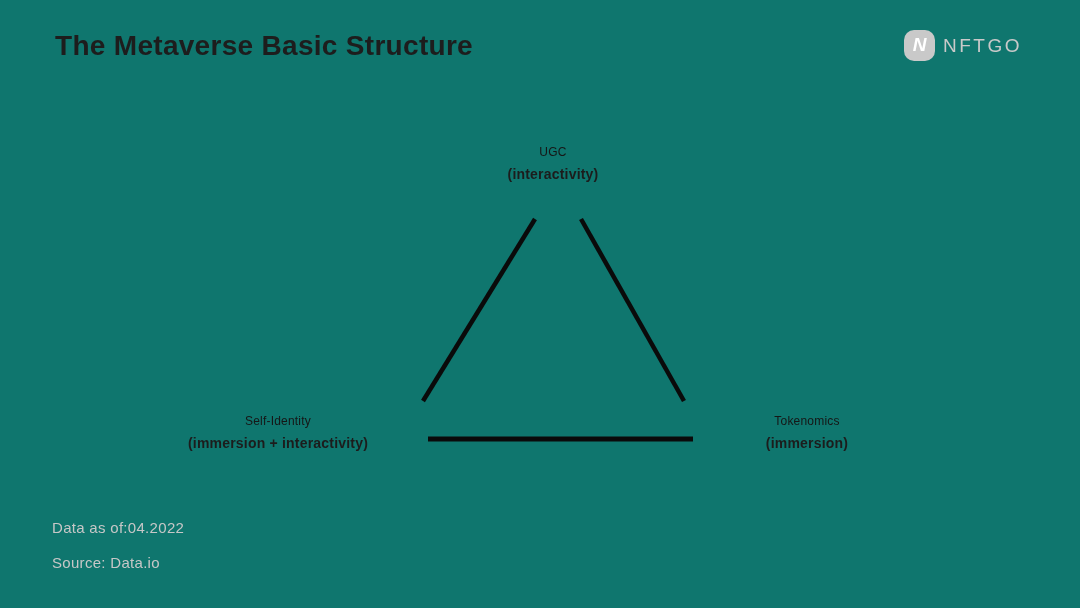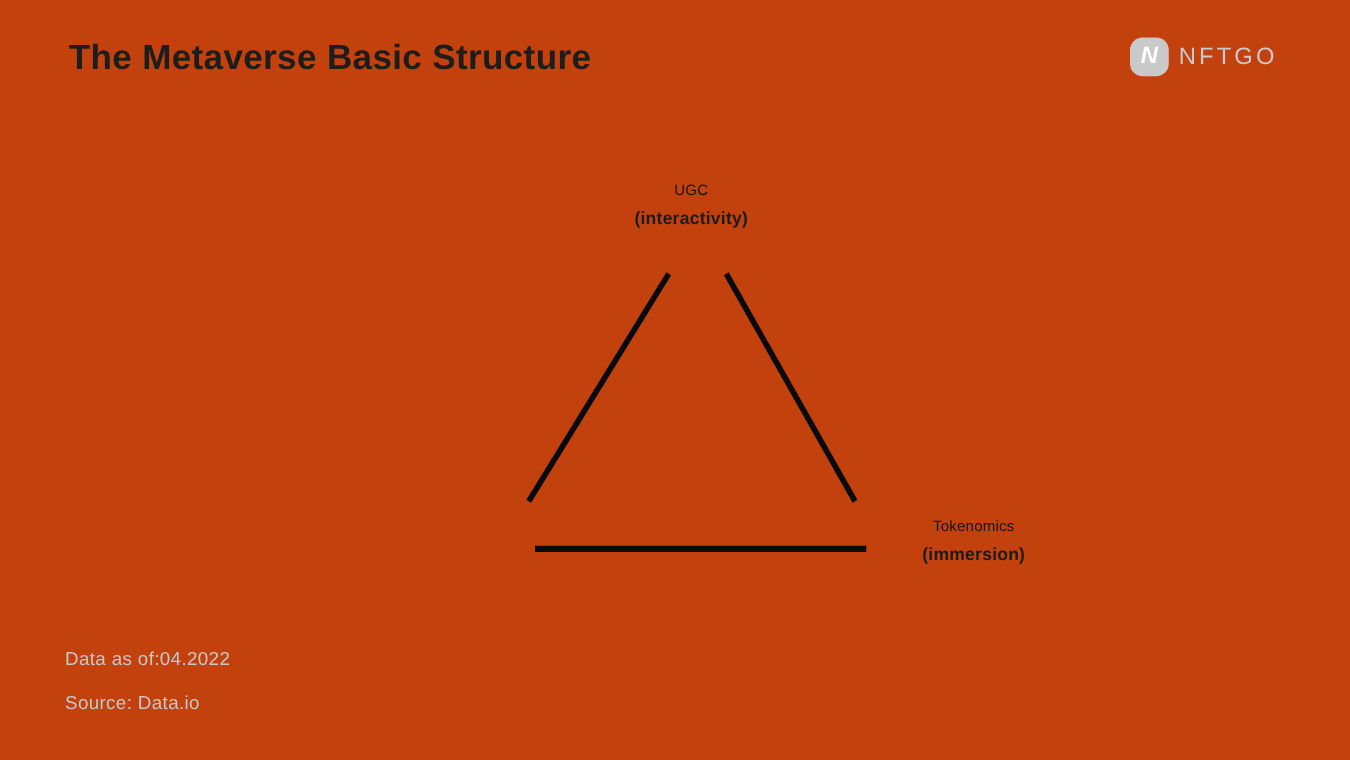--- a/index.html
+++ b/index.html
@@ -5,21 +5,21 @@
   html, body {
     margin: 0;
     padding: 0;
     background: #ffffff;
     font-family: "Liberation Sans", sans-serif;
   }
   .canvas {
     position: relative;
     width: 1080px;
     height: 608px;
-    background: #c2410c;
+    background: #0f766e;
     overflow: hidden;
   }
 
   
   .page-title {
     position: absolute;
     left: 55px;
     top: 30px;
     margin: 0;
     font-size: 28px;
@@ -81,21 +81,21 @@
   }
   .node-sublabel {
     margin-top: 7px;
     font-size: 14px;
     font-weight: 600;
     color: #1c1c1c;
     letter-spacing: 0.2px;
   }
   .node-top    { left: 553px; top: 145px; }
   .node-left   { left: 278px; top: 414px; }
-  .node-right  { left: 779px; top: 414px; }
+  .node-right  { left: 807px; top: 414px; }
 
   
   .footer-line {
     position: absolute;
     left: 52px;
     font-size: 15px;
     font-weight: 400;
     color: #c7c7c7;
     letter-spacing: 0.3px;
   }
@@ -120,20 +120,24 @@
     <line x1="28" y1="206" x2="140" y2="24" stroke="#0a0a0a" stroke-width="4.5" stroke-linecap="butt"></line>
     <line x1="186" y1="24" x2="289" y2="206" stroke="#0a0a0a" stroke-width="4.5" stroke-linecap="butt"></line>
     <line x1="33" y1="244" x2="298" y2="244" stroke="#0a0a0a" stroke-width="5" stroke-linecap="butt"></line>
   </svg>
 
   <div class="node node-top">
     <div class="node-label">UGC</div>
     <div class="node-sublabel">(interactivity)</div>
   </div>
 
+  <div class="node node-left">
+    <div class="node-label">Self-Identity</div>
+    <div class="node-sublabel">(immersion + interactivity)</div>
+  </div>
 
   <div class="node node-right">
     <div class="node-label">Tokenomics</div>
     <div class="node-sublabel">(immersion)</div>
   </div>
 
   <div class="footer-line footer-data">Data as of:04.2022</div>
 
   <div class="footer-line footer-source">Source: Data.io</div>
 

